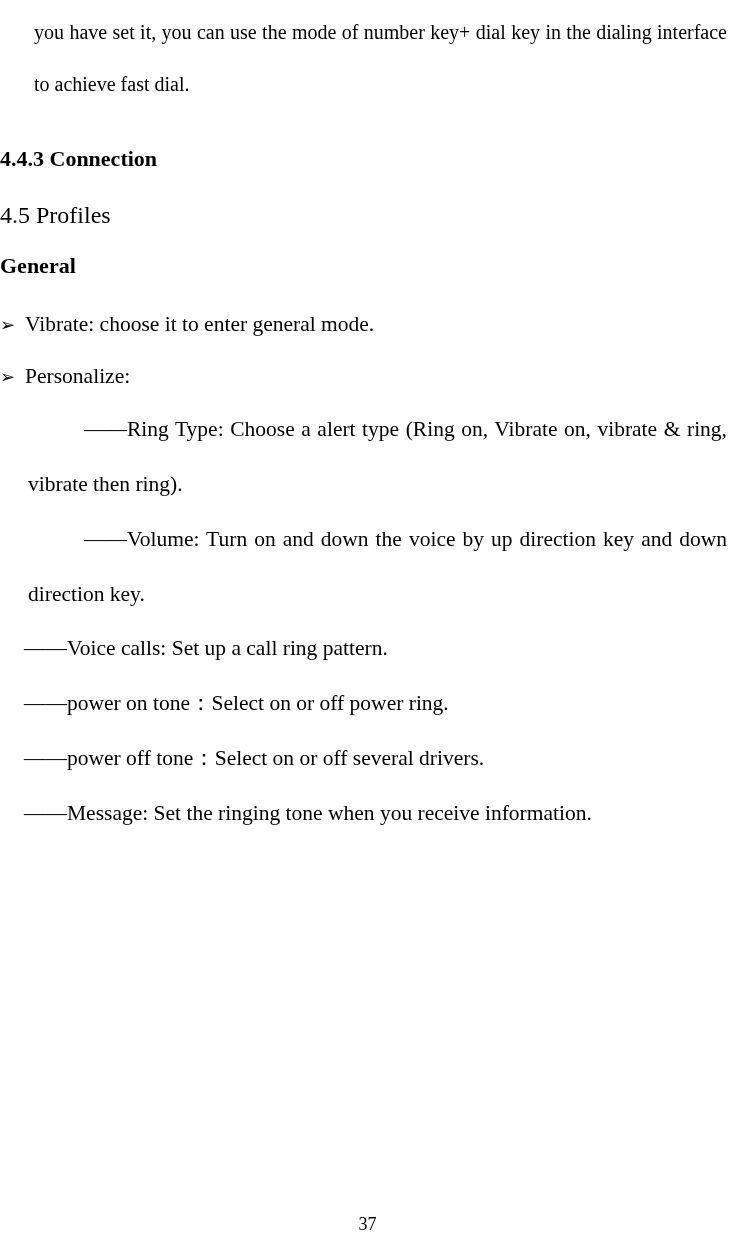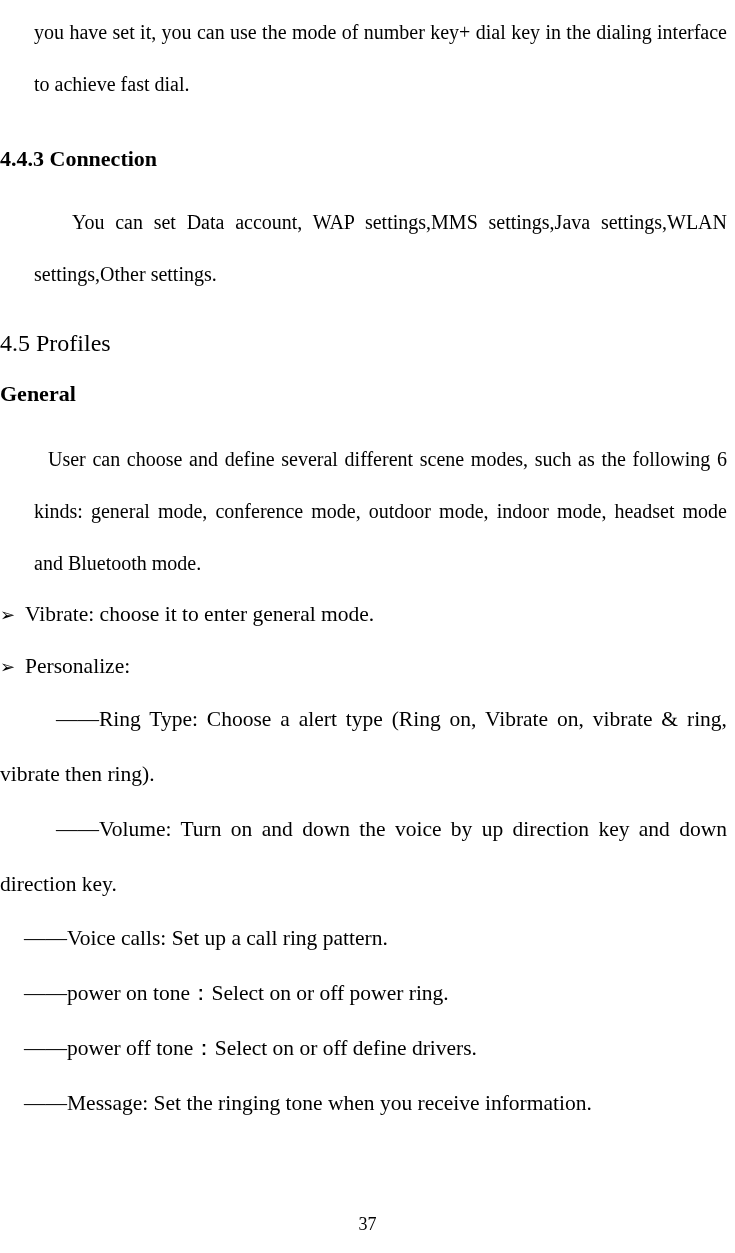--- a/index.html
+++ b/index.html
@@ -35,21 +35,21 @@
     .h2 {
       font-size: 24px;
       font-weight: normal;
       margin-top: 30px;
       margin-bottom: 24px;
     }
     .h4 {
       font-size: 22px;
       font-weight: bold;
       margin-top: 12px;
-      margin-bottom: 26px;
+      margin-bottom: 20px;
     }
     .para-indent {
       text-indent: 38px;
     }
     .para-indent-small {
       text-indent: 14px;
     }
     .bullet-item {
       font-size: 21.5px;
       line-height: 2.4;
@@ -59,20 +59,21 @@
     .bullet-marker {
       font-size: 18px;
       margin-right: 10px;
       flex-shrink: 0;
     }
     .sub-item {
       font-size: 21.5px;
       line-height: 2.55;
       text-align: justify;
       text-justify: inter-word;
+      padding-left: 28px;
     }
     .sub-item-indent {
       padding-left: 24px;
       text-indent: 0;
     }
     .sub-item-first {
       text-indent: 56px;
     }
     .sub-item-continue {
     }
@@ -84,43 +85,41 @@
       font-size: 18px;
     }
   </style>
 </head>
 <body>
 
 <div class="content">
   <p class="para-justify">you have set it, you can use the mode of number key+ dial key in the dialing interface to achieve fast dial.</p>
 
   <h3 class="h3">4.4.3 Connection</h3>
-  <p class="para-justify para-indent">You can set Data account, WAP settings,MMS settings,Java settings,WLAN settings,Other settings.</p>
 
   <h2 class="h2">4.5 Profiles</h2>
 
   <h4 class="h4">General</h4>
-  <p class="para-justify para-indent-small">User can choose and define several different scene modes, such as the following 6 kinds: general mode, conference mode, outdoor mode, indoor mode, headset mode and Bluetooth mode.</p>
 
   <div class="bullet-item">
     <span class="bullet-marker">➢</span>
     <span>Vibrate: choose it to enter general mode.</span>
   </div>
 
   <div class="bullet-item">
     <span class="bullet-marker">➢</span>
     <span>Personalize:</span>
   </div>
 
   <p class="sub-item sub-item-first">——Ring Type: Choose a alert type (Ring on, Vibrate on, vibrate &amp; ring, vibrate then ring).</p>
 
   <p class="sub-item sub-item-first sub-item-continue">——Volume: Turn on and down the voice by up direction key and down direction key.</p>
 
   <p class="sub-item sub-item-indent">——Voice calls: Set up a call ring pattern.</p>
 
   <p class="sub-item sub-item-indent">——power on tone：Select on or off power ring.</p>
 
-  <p class="sub-item sub-item-indent">——power off tone：Select on or off define drivers.</p>
+  <p class="sub-item sub-item-indent">——power off tone：Select on or off several drivers.</p>
 
   <p class="sub-item sub-item-indent">——Message: Set the ringing tone when you receive information.</p>
 </div>
 
 <div class="page-number">37</div>
 
 </body></html>

